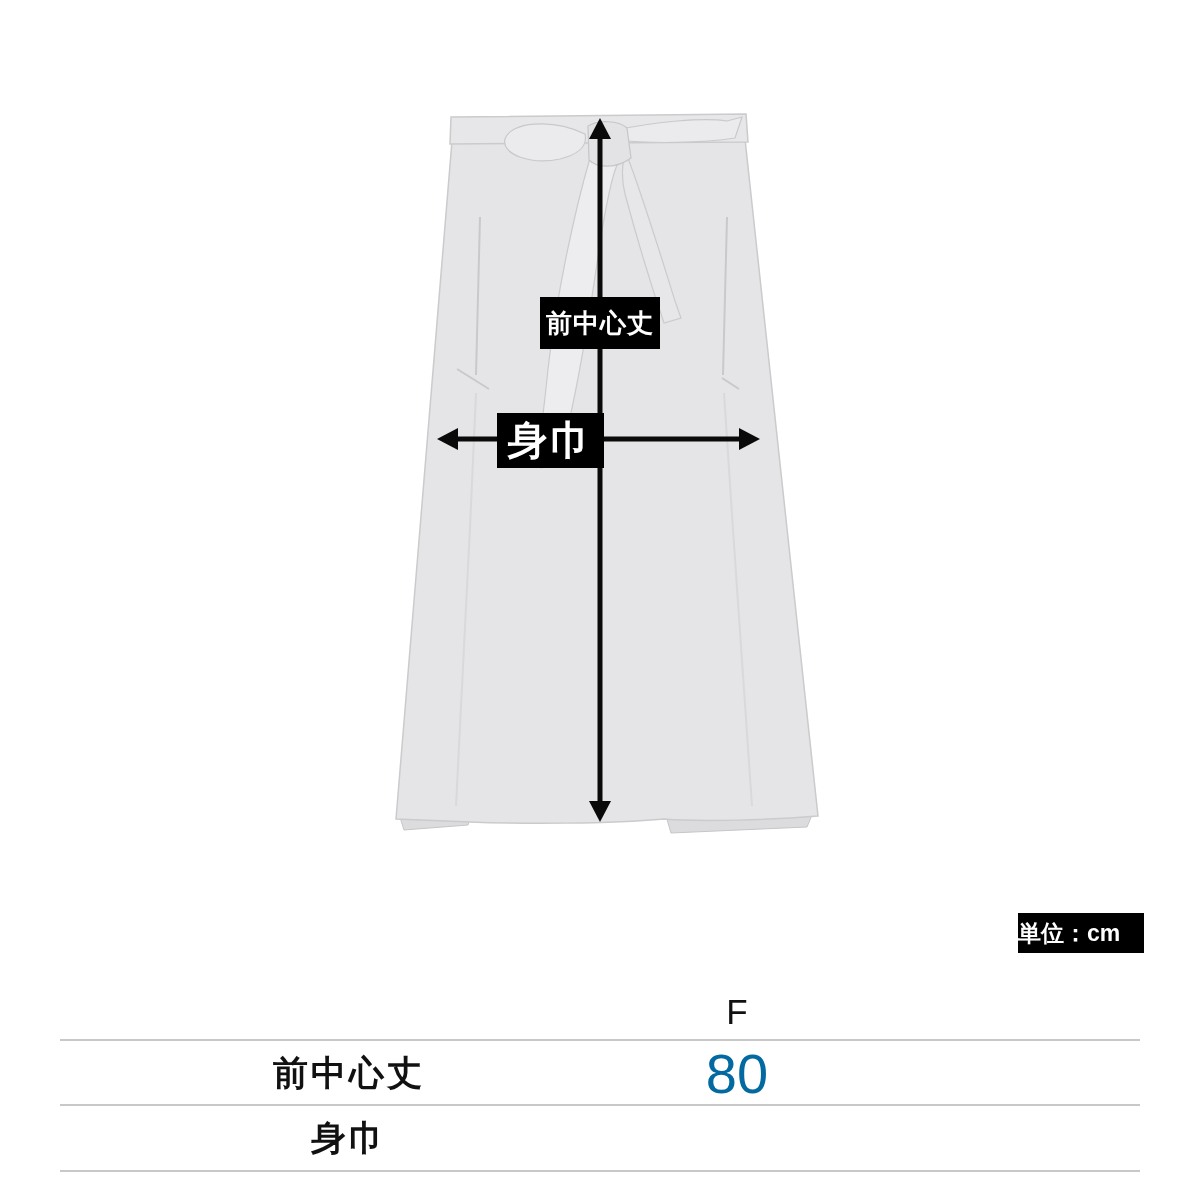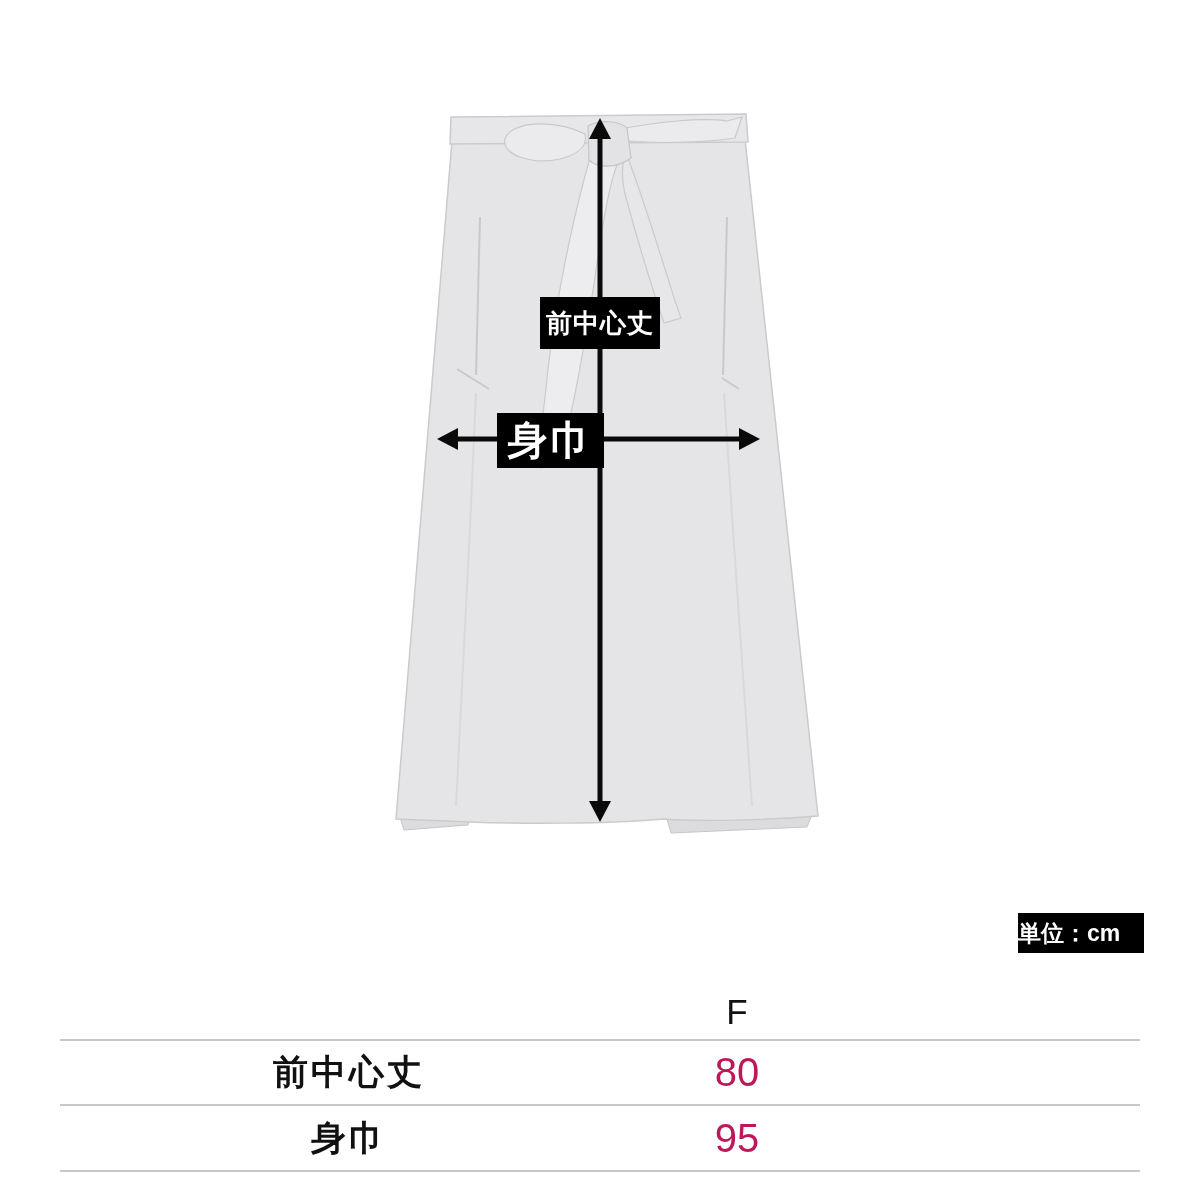--- a/index.html
+++ b/index.html
@@ -58,23 +58,23 @@
   .r2 { height: 68px; border-top: 2px solid #c8c8c8; border-bottom: 2px solid #c8c8c8; }
   .c-label {
     text-align: center;
     font-size: 35px;
     font-weight: 600;
     letter-spacing: 3px;
     color: #111111;
   }
   .c-value {
     text-align: center;
-    font-size: 40px;
+    font-size: 56px;
     font-weight: 400;
-    color: #be185d;
+    color: #0369a1;
   }
   .t-head .c-value { font-size: 35px; font-weight: 500; color: #111111; }
 </style>
 </head>
 <body>
 
 <div class="canvas">
 
   <svg class="svg-layer" width="1200" height="1200" viewBox="0 0 1200 1200">
 
@@ -138,18 +138,17 @@
       <div class="c-value">F</div>
       <div></div>
     </div>
     <div class="t-row r1">
       <div class="c-label">前中心丈</div>
       <div class="c-value">80</div>
       <div></div>
     </div>
     <div class="t-row r2">
       <div class="c-label">身巾</div>
-      <div class="c-value">95</div>
       <div></div>
     </div>
   </div>
 
 </div>
 
 </body></html>

